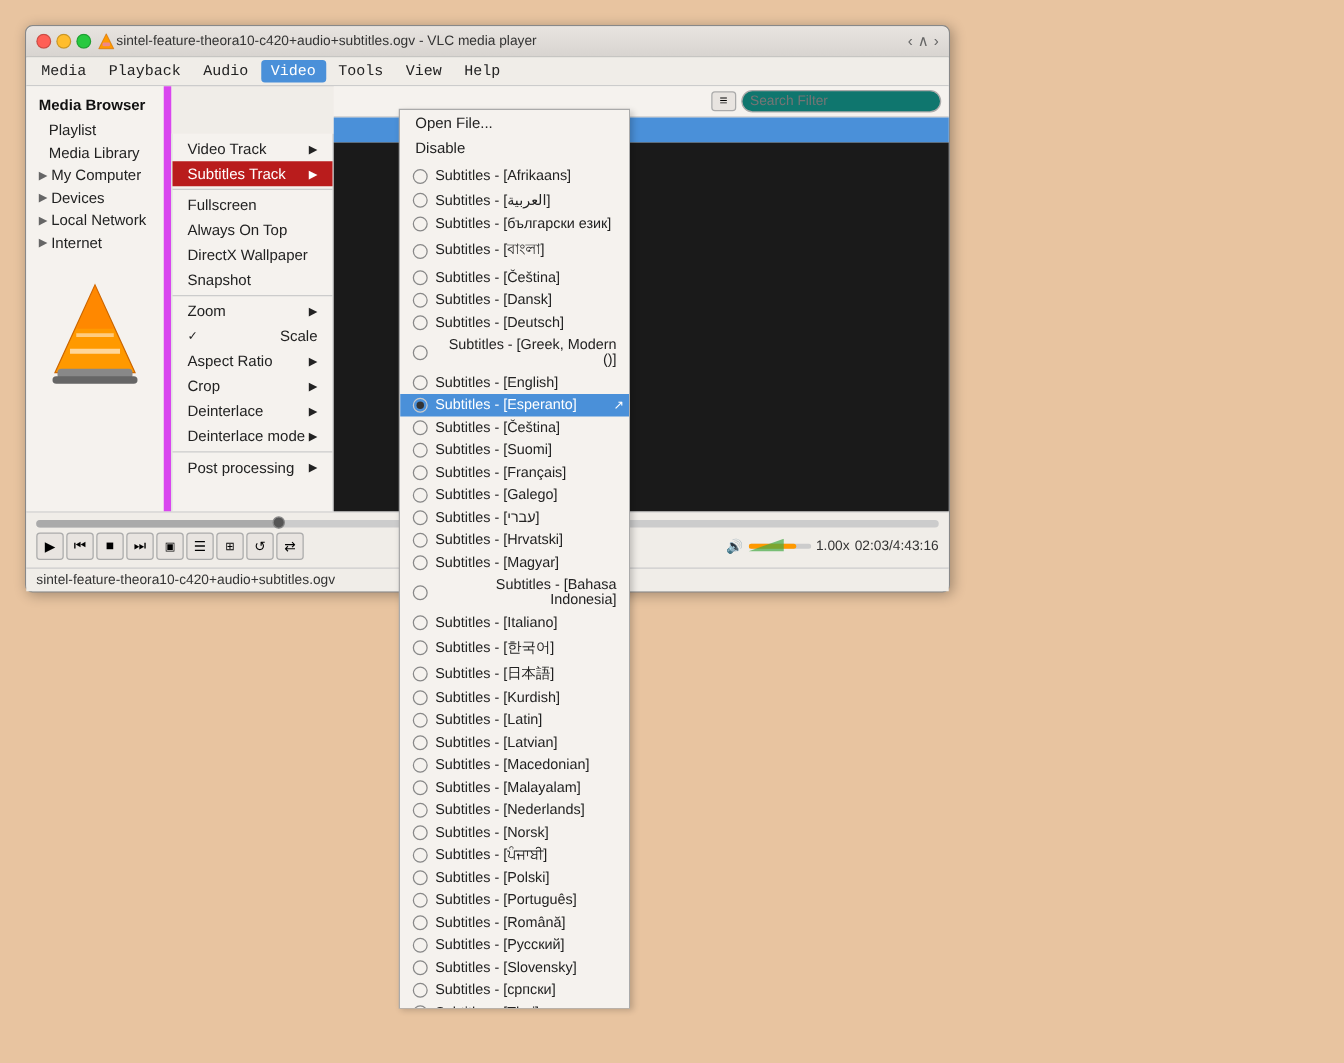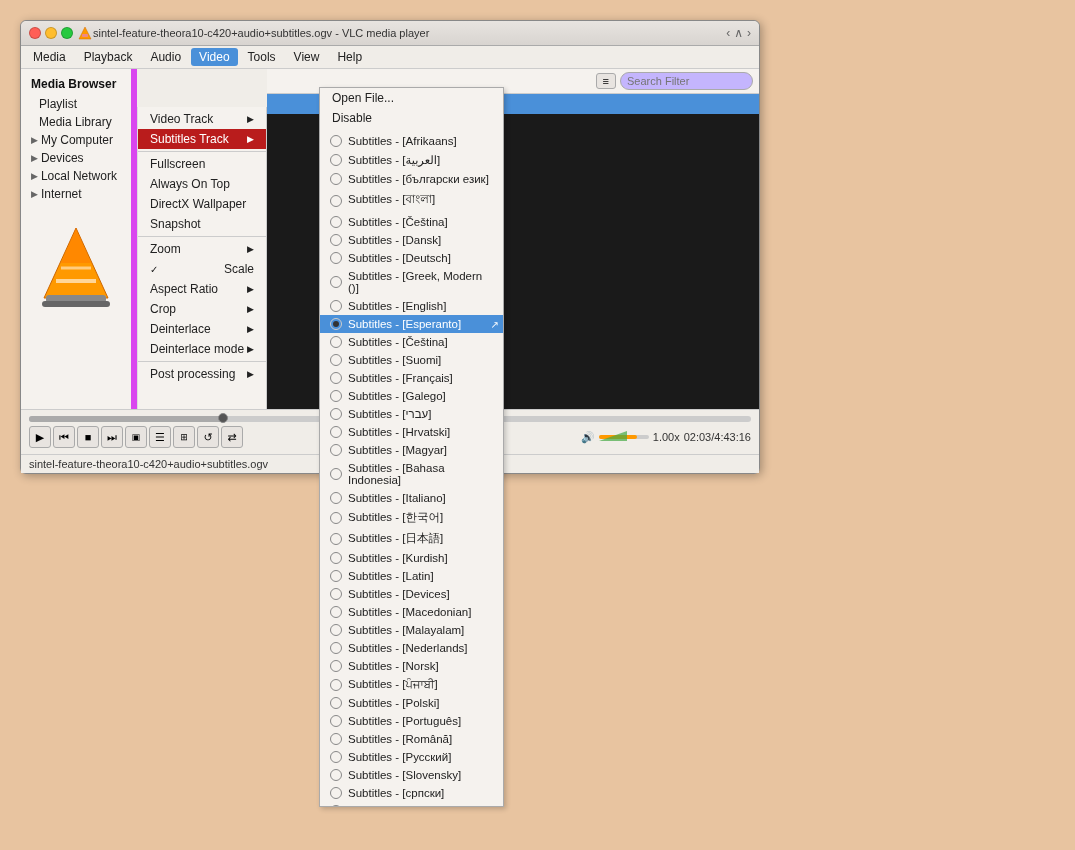--- a/index.html
+++ b/index.html
@@ -67,20 +67,21 @@
       padding: 2px 4px;
       gap: 2px;
     }
 
     .menu-item {
       padding: 2px 8px;
       border-radius: 3px;
       cursor: pointer;
       font-size: 12px;
       color: #222;
+      font-family: Liberation Mono, monospace;
     }
     .menu-item:hover, .menu-item.active {
       background: #4a90d9;
       color: white;
     }
     .menu-item.active {
       background: #4a90d9;
       color: white;
     }
 
@@ -173,20 +174,21 @@
     }
 
     .subtitle-item {
       padding: 3px 10px;
       cursor: pointer;
       color: #222;
       display: flex;
       align-items: center;
       gap: 6px;
       font-size: 11.5px;
+      text-align: right;
     }
 
     .video-area {
       flex: 1;
       background: #1a1a1a;
       display: flex;
       align-items: center;
       justify-content: center;
     }
 
@@ -194,26 +196,26 @@
       background: #f5f2ee;
       border-bottom: 1px solid #ccc;
       padding: 3px 6px;
       display: flex;
       justify-content: flex-end;
       align-items: center;
       gap: 4px;
     }
 
     .search-input {
-      width: 133px;
+      width: 160px;
       padding: 2px 6px;
       border: 1px solid #aaa;
       border-radius: 10px;
       font-size: 11px;
-      background: #c4b5fd;
+      background: #0f766e;
     }
 
     .filter-btn {
       font-size: 11px;
       padding: 1px 6px;
       border: 1px solid #aaa;
       border-radius: 3px;
       background: #e8e4e0;
       cursor: pointer;
     }
@@ -543,21 +545,21 @@
       <div class="subtitle-item">
         <span class="radio-dot"></span>
         <span>Subtitles - [Kurdish]</span>
       </div>
       <div class="subtitle-item">
         <span class="radio-dot"></span>
         <span>Subtitles - [Latin]</span>
       </div>
       <div class="subtitle-item">
         <span class="radio-dot"></span>
-        <span>Subtitles - [Devices]</span>
+        <span>Subtitles - [Latvian]</span>
       </div>
       <div class="subtitle-item">
         <span class="radio-dot"></span>
         <span>Subtitles - [Macedonian]</span>
       </div>
       <div class="subtitle-item">
         <span class="radio-dot"></span>
         <span>Subtitles - [Malayalam]</span>
       </div>
       <div class="subtitle-item">

